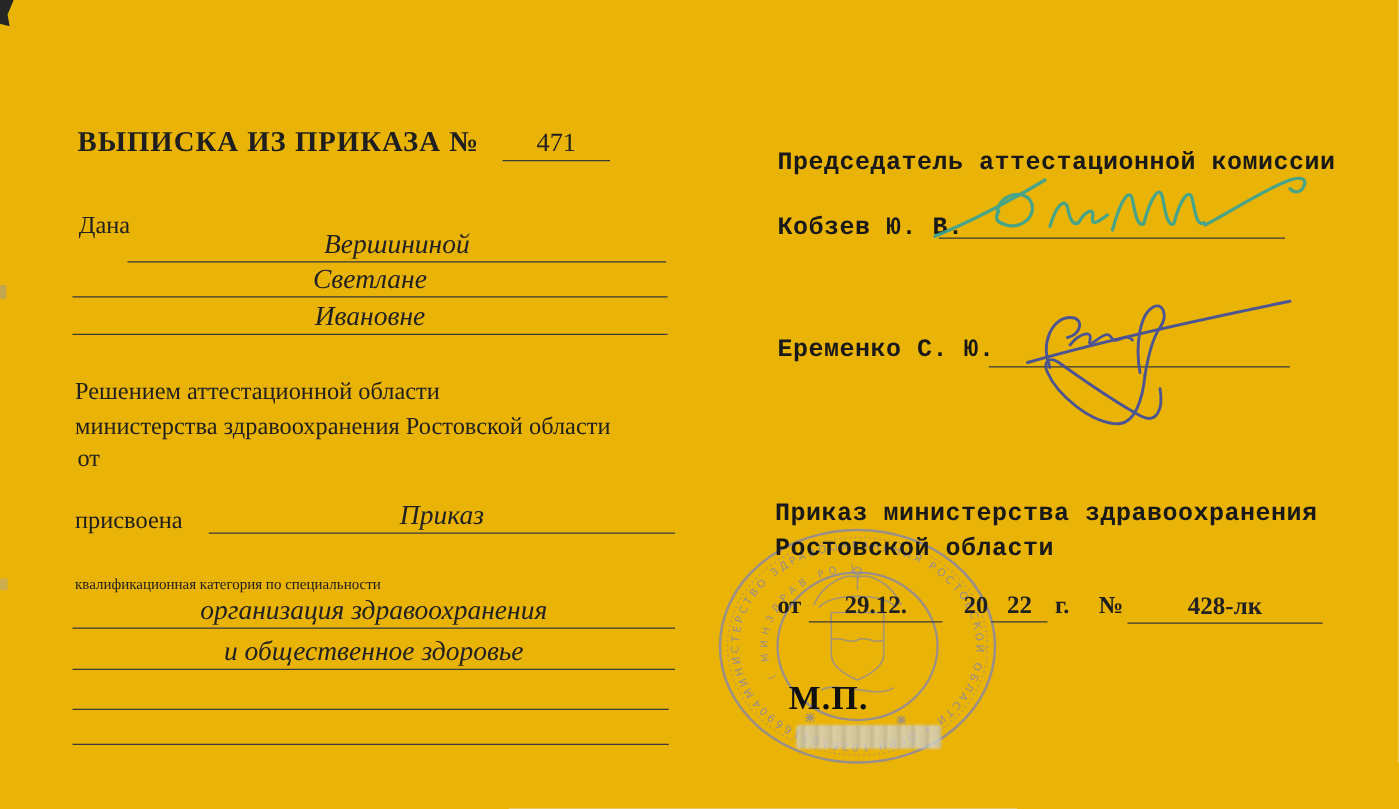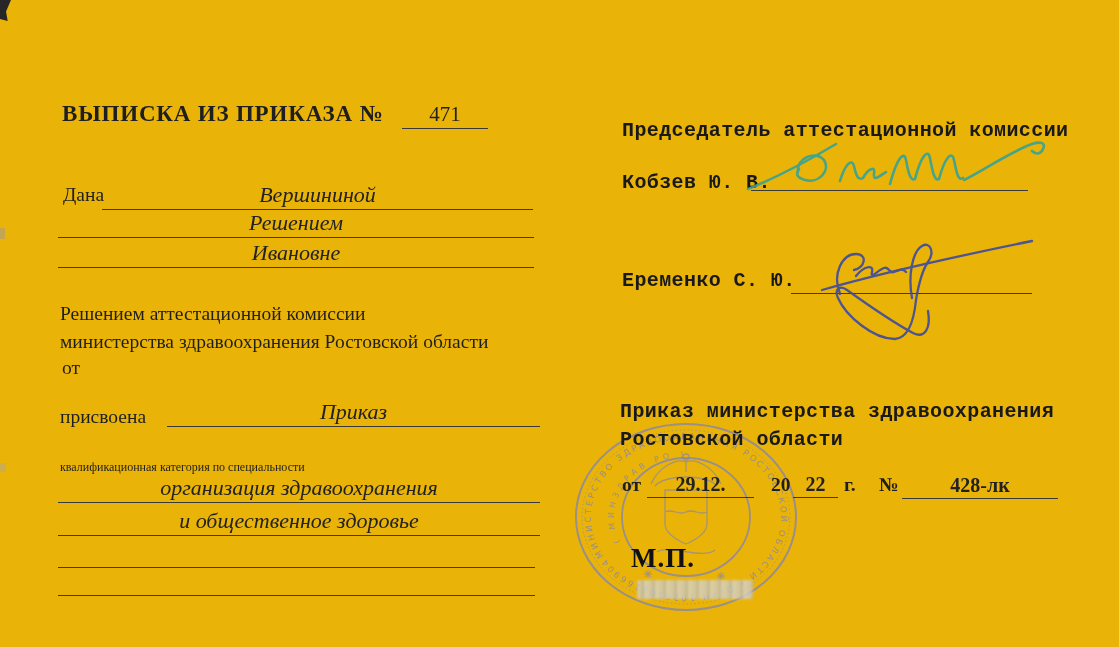--- a/index.html
+++ b/index.html
@@ -45,32 +45,32 @@
 
   <div class="abs artifact" style="left:0;top:0;width:11px;height:21px;clip-path:polygon(0 0,100% 0,55% 55%,70% 100%,0 90%);"></div>
   <div class="abs" style="left:0;top:228px;width:5px;height:11px;background:#9a9a9a;opacity:.5;"></div>
   <div class="abs" style="left:0;top:463px;width:6px;height:9px;background:#a9a9a9;opacity:.45;"></div>
 
   <div class="abs title" style="left:62px;top:101px;">ВЫПИСКА ИЗ ПРИКАЗА №</div>
   <div class="abs fill-line" style="left:402px;top:92px;width:86px;height:37px;">
     <span class="upright" style="font-size:21px;">471</span>
   </div>
 
-  <div class="abs lbl" style="left:63px;top:184px;">Дана</div>
+  <div class="abs lbl" style="left:63px;top:170px;">Дана</div>
   <div class="abs fill-line" style="left:102px;top:178px;width:431px;height:32px;">
     <span>Вершининой</span>
   </div>
   <div class="abs fill-line" style="left:58px;top:207px;width:476px;height:31px;">
-    <span>Решением</span>
+    <span>Светлане</span>
   </div>
   <div class="abs fill-line" style="left:58px;top:238px;width:476px;height:30px;text-align:right;">
     <span>Ивановне</span>
   </div>
 
-  <div class="abs lbl" style="left:60px;top:303px;">Решением аттестационной комиссии</div>
+  <div class="abs lbl" style="left:60px;top:303px;">Решением аттестационной области</div>
   <div class="abs lbl" style="left:60px;top:331px;">министерства здравоохранения Ростовской области</div>
 
   <div class="abs lbl" style="left:62px;top:357px;">от</div>
 
   <div class="abs lbl" style="left:60px;top:406px;">присвоена</div>
   <div class="abs fill-line" style="left:167px;top:394px;width:373px;height:33px;">
     <span>Приказ</span>
   </div>
 
   <div class="abs lbl" style="left:60px;top:460px;font-size:12px;font-family:Liberation Serif, serif;">квалификационная категория по специальности</div>

